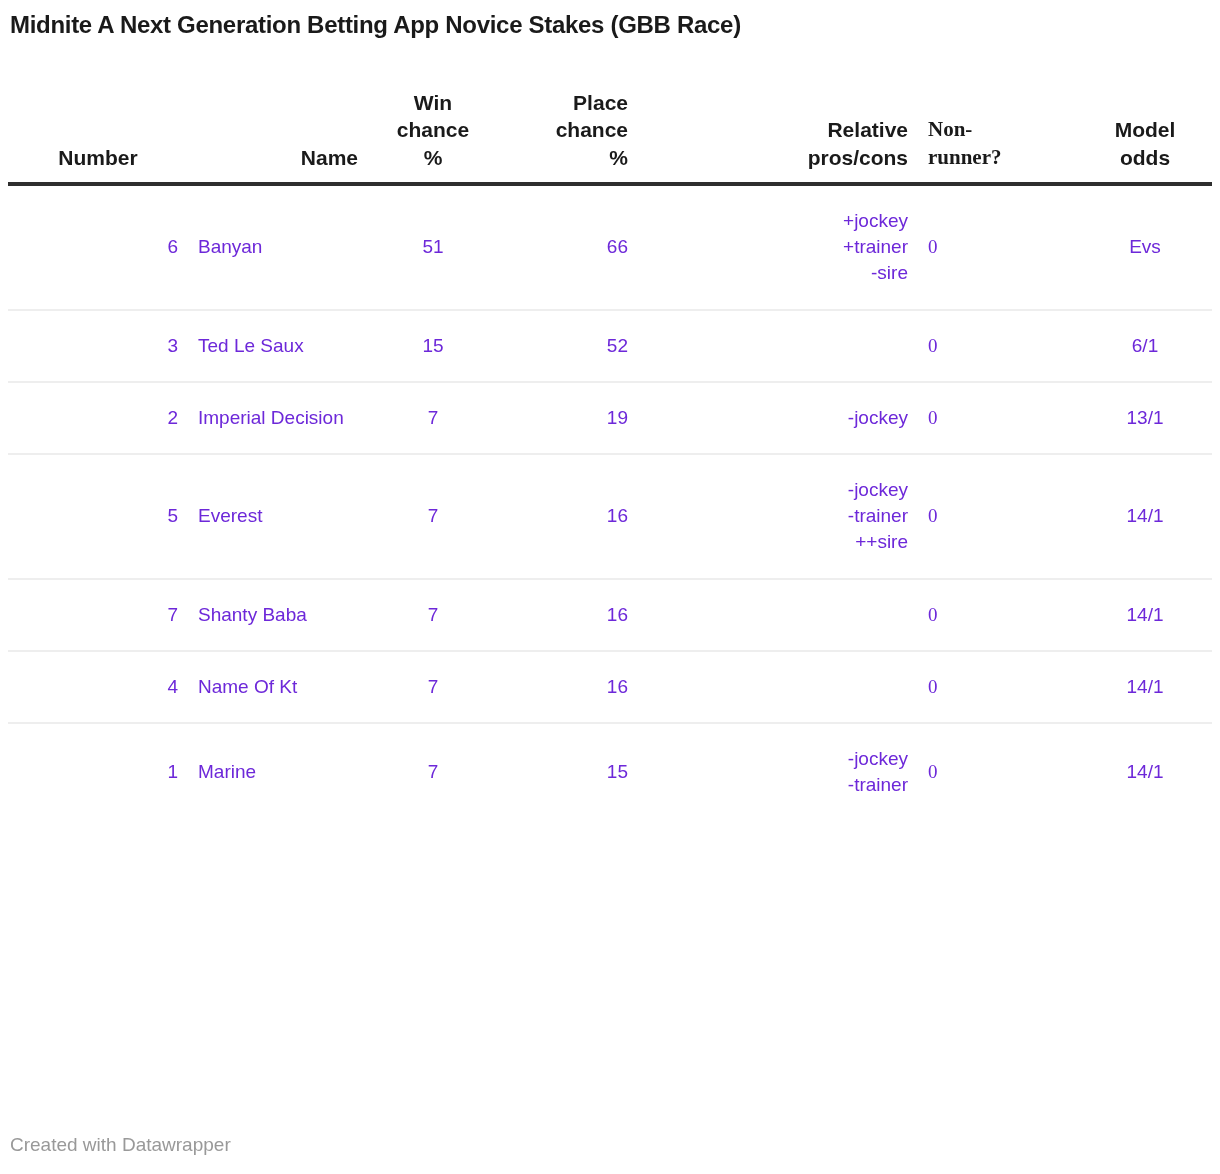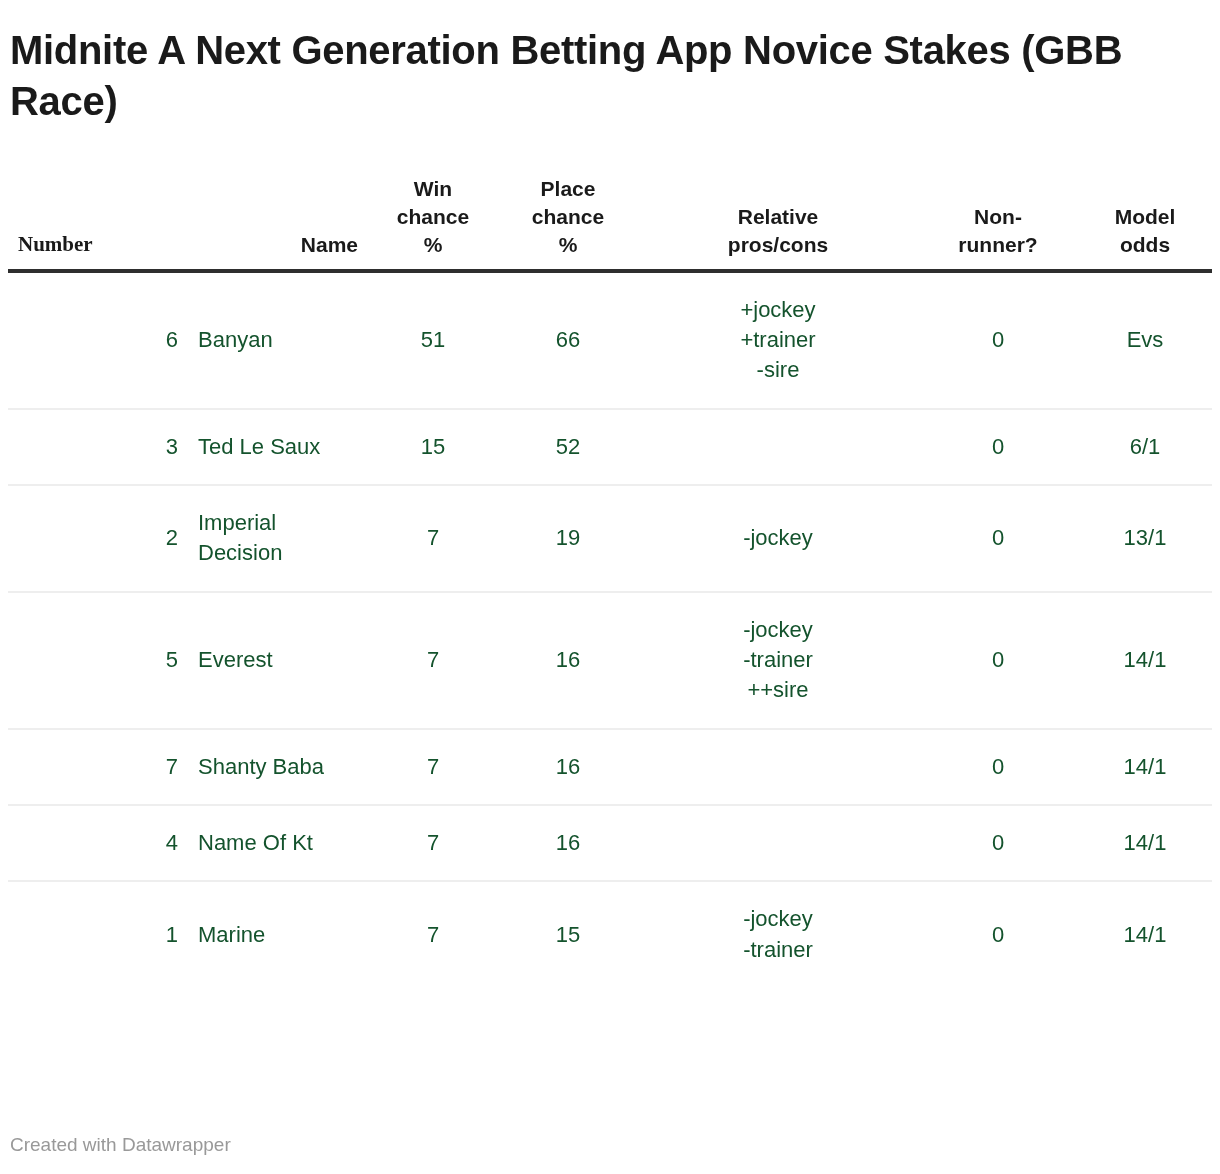--- a/index.html
+++ b/index.html
@@ -18,27 +18,27 @@
 
   .page {
     position: relative;
     width: 1220px;
     height: 1174px;
     padding: 0;
   }
 
   
   .chart-title {
-    font-size: 40px;
+    font-size: 24px;
     line-height: 1.28;
     font-weight: bold;
     letter-spacing: -0.3px;
     color: #1a1a1a;
     margin: 0;
-    padding: 25px 30px 0 10px;
+    padding: 10px 30px 0 10px;
   }
 
   
   .table-wrap {
     padding: 0 8px;
     margin-top: 48px;
   }
   table.dw-table {
     width: 1204px;
     border-collapse: collapse;
@@ -50,43 +50,43 @@
     font-size: 21px;
     font-weight: bold;
     line-height: 1.32;
     color: #1a1a1a;
     vertical-align: bottom;
     padding: 0 10px 10px 10px;
     border-bottom: 4px solid #2e2e2e;
   }
 
   table.dw-table tbody td {
-    font-size: 22px;
+    font-size: 19px;
     line-height: 1.38;
-    color: #14532d;
+    color: #6d28d9;
     font-weight: normal;
     vertical-align: middle;
     padding: 22px 10px 22px 10px;
     border-bottom: 2px solid #eeeeee;
   }
   table.dw-table tbody tr:last-child td {
     border-bottom: none;
   }
 
   
   .col-number  { width: 180px;  text-align: right; }
   .col-name    { width: 180px;  text-align: left;  }
   .col-win     { width: 130px;  text-align: center; }
-  .col-place   { width: 140px;  text-align: center; }
-  .col-pros    { width: 280px;  text-align: center;  }
-  .col-nonrun  { width: 160px;  text-align: center; }
+  .col-place   { width: 140px;  text-align: right; }
+  .col-pros    { width: 280px;  text-align: right;  }
+  .col-nonrun  { width: 160px;  text-align: left; font-family: Liberation Serif, serif; }
   .col-odds    { width: 134px;  text-align: center;  }
 
   th.col-name  { text-align: right; }
-  th.col-number { text-align: left; font-family: Liberation Serif, serif; }
+  th.col-number { text-align: center; }
 
   .pros-line { display: block; white-space: nowrap; }
   .cell-empty { display: block; min-height: 1px; }
 
   
   .footer-note {
     position: absolute;
     left: 10px;
     bottom: 18px;
     font-size: 19px;

